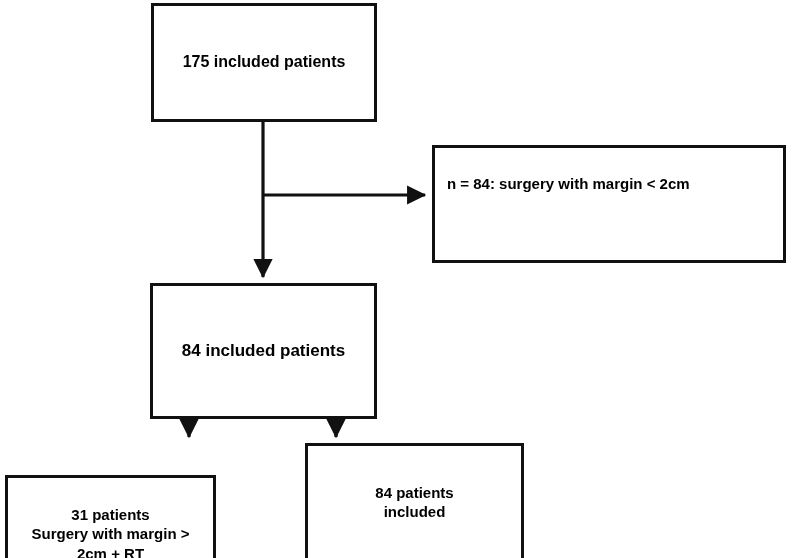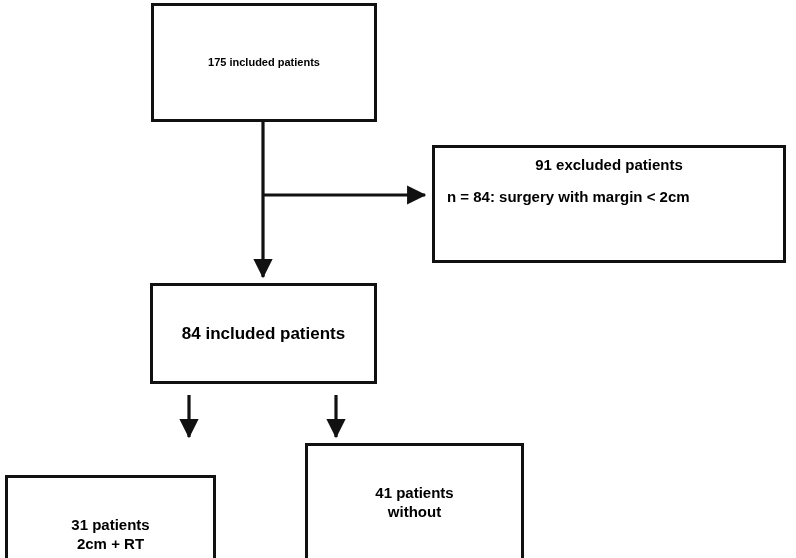--- a/index.html
+++ b/index.html
@@ -36,56 +36,56 @@
     white-space: nowrap;
   }
   
   #node-included-175 {
     left: 151px;
     top: 3px;
     width: 226px;
     height: 119px;
   }
   #node-included-175 .node-line {
-    font-size: 11px;
+    font-size: 16px;
     text-align: center;
   }
   
   #node-excluded-91 {
     left: 432px;
     top: 145px;
     width: 354px;
     height: 118px;
     justify-content: flex-start;
     align-items: stretch;
     padding: 7px 0 0 0;
   }
   #node-excluded-91 .excluded-title {
     font-size: 15px;
     font-weight: bold;
     text-align: center;
     color: #000000;
     line-height: 1.35;
   }
   #node-excluded-91 .excluded-reasons {
-    margin-top: 11px;
+    margin-top: 18px;
     padding-left: 12px;
   }
   #node-excluded-91 .excluded-reasons .node-line {
     font-size: 15px;
     text-align: left;
     display: block;
     line-height: 1.45;
   }
   
   #node-included-84 {
     left: 150px;
     top: 283px;
     width: 227px;
-    height: 101px;
+    height: 136px;
     align-items: center;
   }
   #node-included-84 .node-line {
     font-size: 17px;
   }
   
   #node-arm-surgery {
     left: 5px;
     top: 443px;
     width: 211px;
@@ -138,33 +138,33 @@
     <line x1="189" y1="395" x2="189" y2="437" stroke="#111111" stroke-width="3.2" marker-end="url(#arrowhead)"></line>
 
     <line x1="336" y1="395" x2="336" y2="437" stroke="#111111" stroke-width="3.2" marker-end="url(#arrowhead)"></line>
   </svg>
 
   <div class="node" id="node-included-175">
     <span class="node-line">175 included patients</span>
   </div>
 
   <div class="node" id="node-excluded-91">
-    <div class="excluded-title">91 excluded patients</div>
     <div class="excluded-reasons">
       <span class="node-line">n = 84: surgery with margin &lt; 2cm</span>
     </div>
   </div>
 
   <div class="node" id="node-included-84">
     <span class="node-line">84 included patients</span>
   </div>
 
   <div class="node" id="node-arm-surgery">
     <span class="node-line">31 patients</span>
+    <span class="node-line">Surgery with margin &gt;</span>
     <span class="node-line">2cm + RT</span>
   </div>
 
   <div class="node" id="node-arm-rt">
-    <span class="node-line">41 patients</span>
-    <span class="node-line">without</span>
+    <span class="node-line">84 patients</span>
+    <span class="node-line">included</span>
   </div>
 
 </div>
 
 </body></html>

